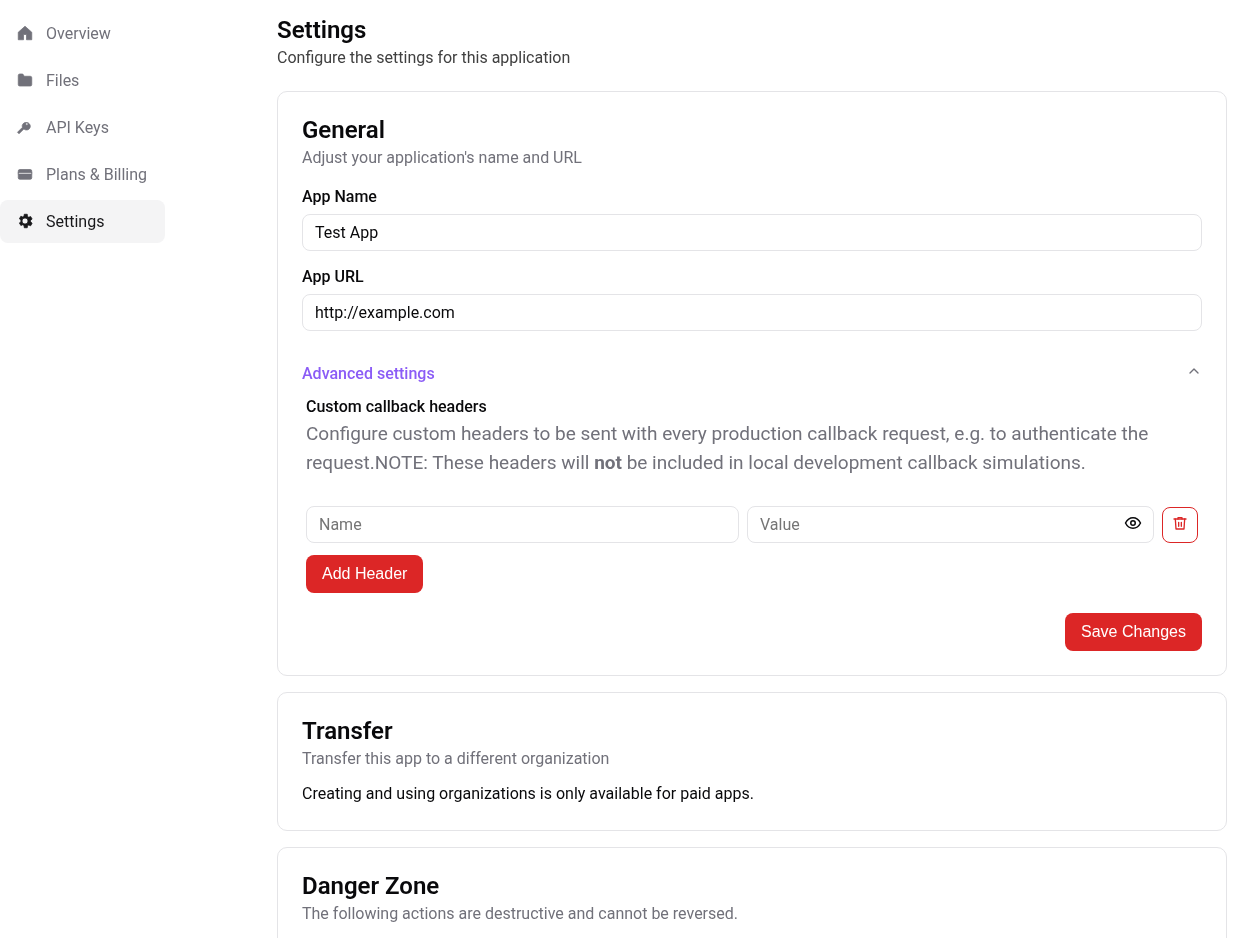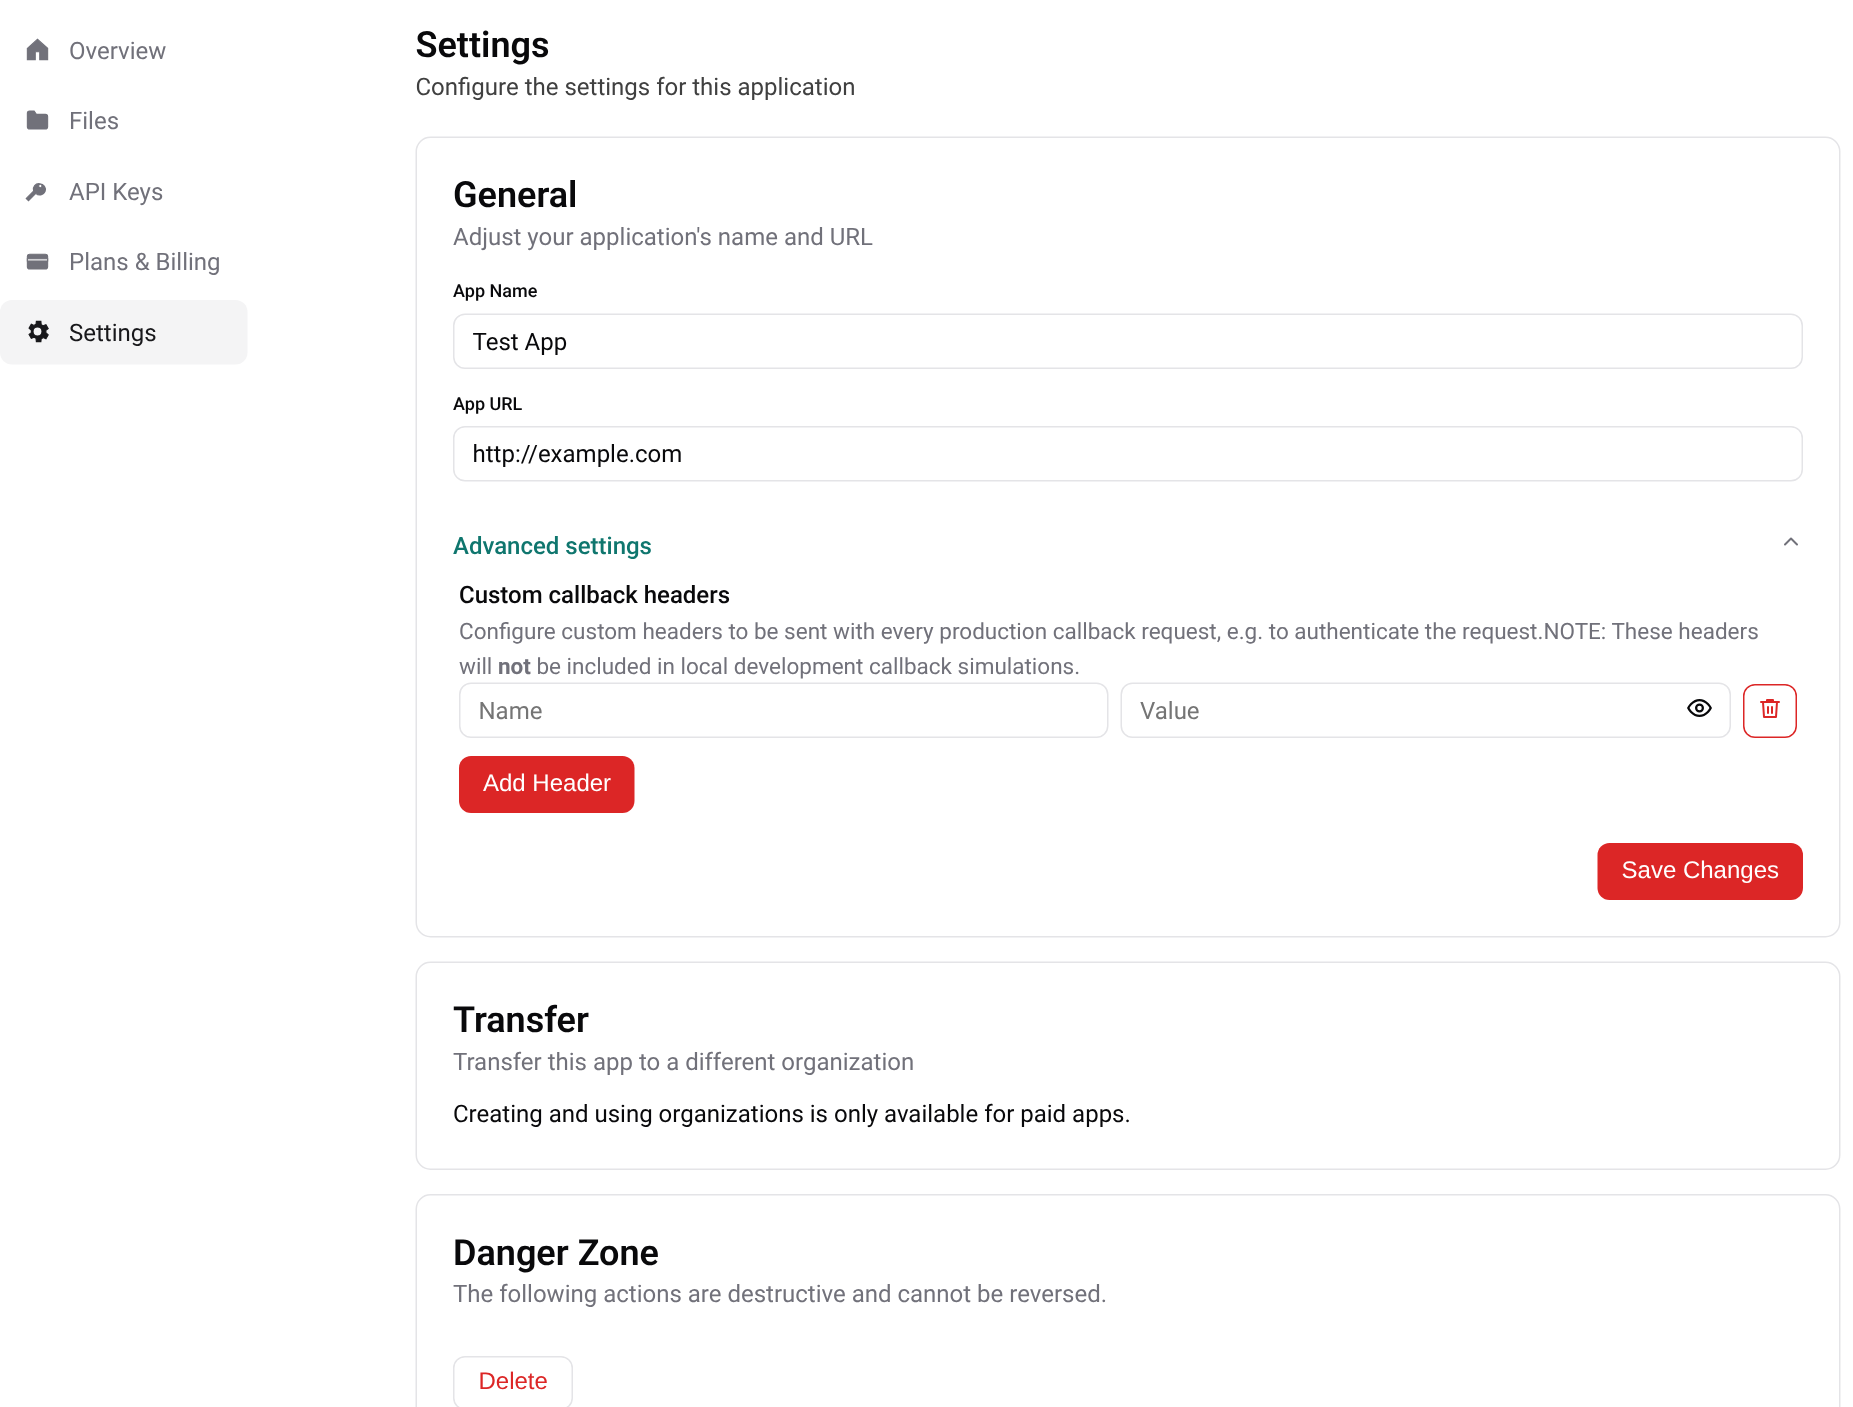--- a/index.html
+++ b/index.html
@@ -69,57 +69,57 @@
       font-weight: 600;
       color: #09090b;
       margin-bottom: 4px;
     }
     .card-desc {
       font-size: 16px;
       color: #71717a;
       margin-bottom: 20px;
     }
     .form-label {
-      font-size: 12px;
+      font-size: 16px;
       font-weight: 500;
       color: #09090b;
       margin-bottom: 8px;
       display: block;
     }
     .text-input {
       width: 100%;
       padding: 8px 12px;
       font-size: 16px;
       border: 1px solid #e4e4e7;
       border-radius: 8px;
       margin-bottom: 16px;
       color: #09090b;
       font-family: inherit;
     }
     .advanced-heading {
       font-size: 16px;
       font-weight: 500;
-      color: #0f766e;
+      color: #8b5cf6;
       padding: 16px 0 10px 0;
       cursor: pointer;
       display: flex;
       align-items: flex-end;
       justify-content: space-between;
     }
     .sub-title {
       font-size: 16px;
       font-weight: 500;
       color: #09090b;
       margin-bottom: 4px;
     }
     .sub-desc {
-      font-size: 15px;
+      font-size: 19px;
       color: #71717a;
       line-height: 1.5;
-      margin-bottom: 0;
+      margin-bottom: 29px;
     }
     .header-row {
       display: flex;
       gap: 8px;
       align-items: center;
       margin-bottom: 12px;
     }
     .header-input {
       flex: 1;
       padding: 8px 12px;

